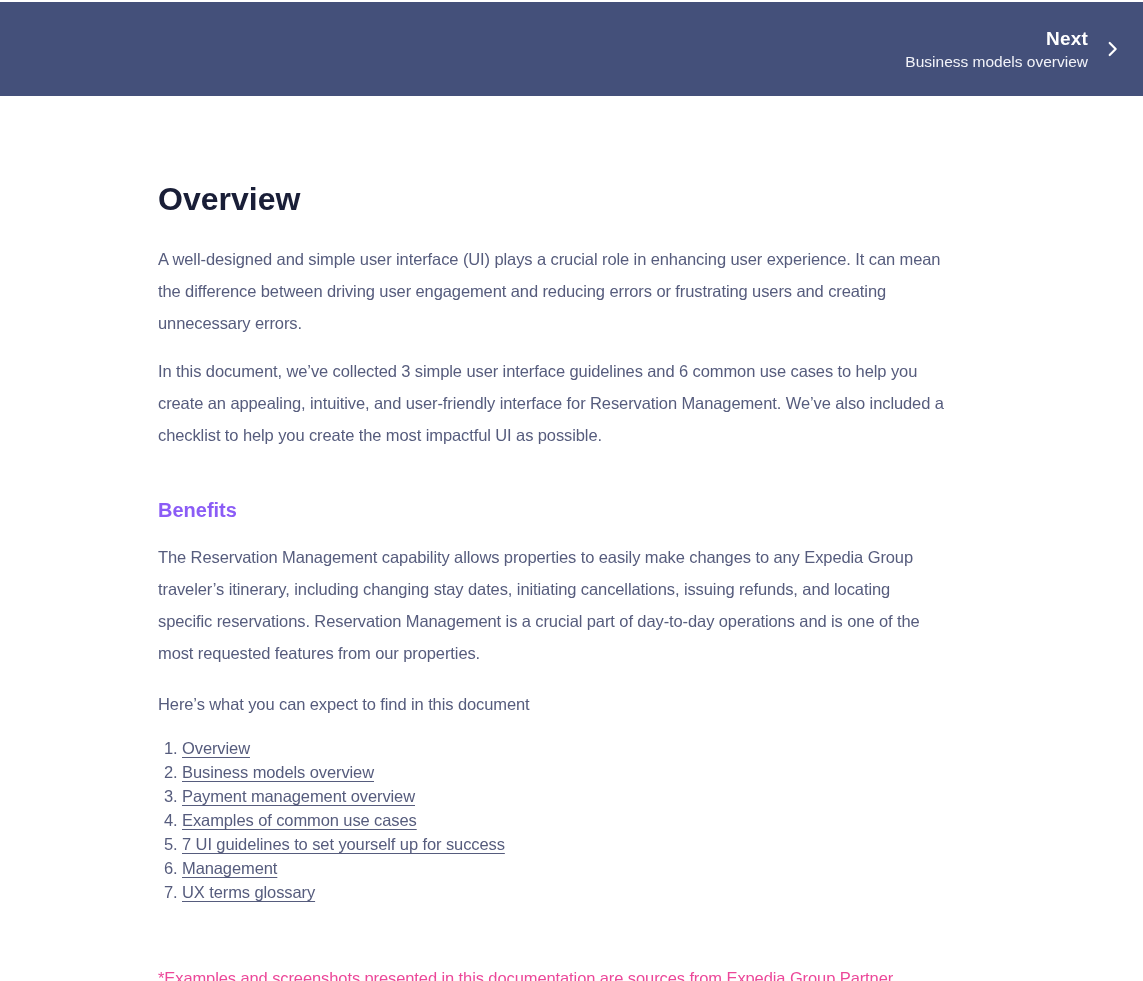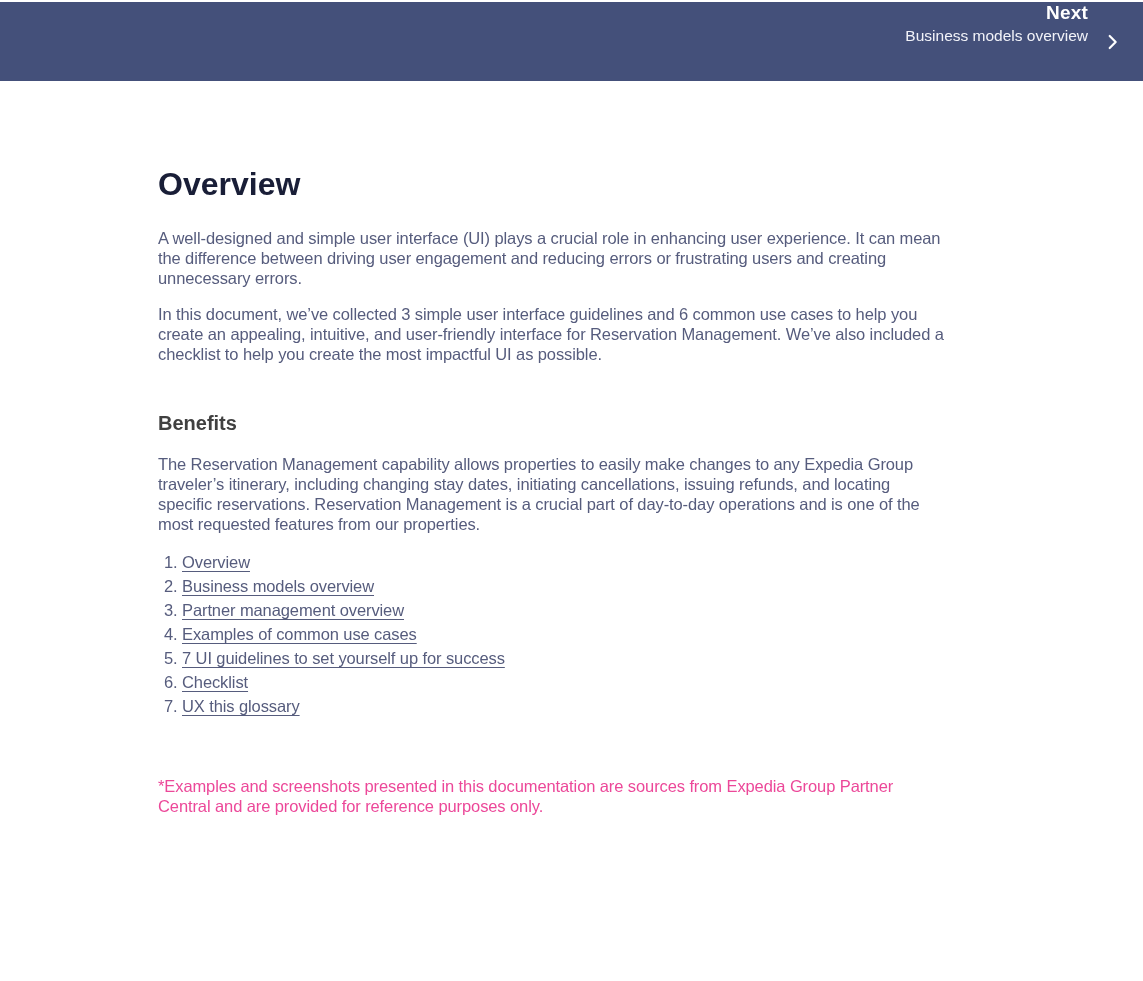--- a/index.html
+++ b/index.html
@@ -12,24 +12,25 @@
   }
   body {
     width: 1143px;
     min-height: 981px;
     position: relative;
   }
 
   
   .topbar {
     margin-top: 2px;
-    height: 79px;
+    height: 94px;
     background: #44507a;
     display: flex;
     justify-content: flex-end;
+    align-items: center;
     padding-right: 20px;
     cursor: pointer;
   }
   .topbar-text {
     text-align: right;
     color: #ffffff;
     line-height: 1.15;
   }
   .topbar-next {
     font-size: 19px;
@@ -61,31 +62,31 @@
     padding-top: 85px;
     font-size: 32px;
     line-height: 36px;
     font-weight: 700;
     color: #191e37;
     letter-spacing: 0;
   }
   .content p {
     margin: 0 0 16px 0;
     font-size: 16.5px;
-    line-height: 20px;
+    line-height: 32px;
   }
   .content p.first-after-title {
     margin-top: 26px;
   }
   h2.section-heading {
     margin: 47px 0 0 0;
     font-size: 20px;
     line-height: 24px;
     font-weight: 700;
-    color: #404040;
+    color: #8b5cf6;
     letter-spacing: 0;
   }
   .section-body {
     margin-top: 19px !important;
   }
   ol.outline-list {
     margin: 2px 0 0 0;
     padding-left: 24px;
     font-size: 16.5px;
     line-height: 24px;
@@ -121,25 +122,26 @@
 
 <main class="content">
   <h1 class="page-title">Overview</h1>
 
   <p class="first-after-title">A well-designed and simple user interface (UI) plays a crucial role in enhancing user experience. It can mean the difference between driving user engagement and reducing errors or frustrating users and creating unnecessary errors.</p>
   <p>In this document, we’ve collected 3 simple user interface guidelines and 6 common use cases to help you create an appealing, intuitive, and user-friendly interface for Reservation Management. We’ve also included a checklist to help you create the most impactful UI as possible.</p>
 
   <h2 class="section-heading">Benefits</h2>
   <p class="section-body">The Reservation Management capability allows properties to easily make changes to any Expedia Group traveler’s itinerary, including changing stay dates, initiating cancellations, issuing refunds, and locating specific reservations. Reservation Management is a crucial part of day-to-day operations and is one of the most requested features from our properties.</p>
 
+  <p class="section-body">Here’s what you can expect to find in this document</p>
 
   <ol class="outline-list">
     <li><a href="#">Overview</a></li>
     <li><a href="#">Business models overview</a></li>
-    <li><a href="#">Partner management overview</a></li>
+    <li><a href="#">Payment management overview</a></li>
     <li><a href="#">Examples of common use cases</a></li>
     <li><a href="#">7 UI guidelines to set yourself up for success</a></li>
-    <li><a href="#">Checklist</a></li>
-    <li><a href="#">UX this glossary</a></li>
+    <li><a href="#">Management</a></li>
+    <li><a href="#">UX terms glossary</a></li>
   </ol>
 
   <p class="footnote">*Examples and screenshots presented in this documentation are sources from Expedia Group Partner Central and are provided for reference purposes only.</p>
 </main>
 
 </body></html>

